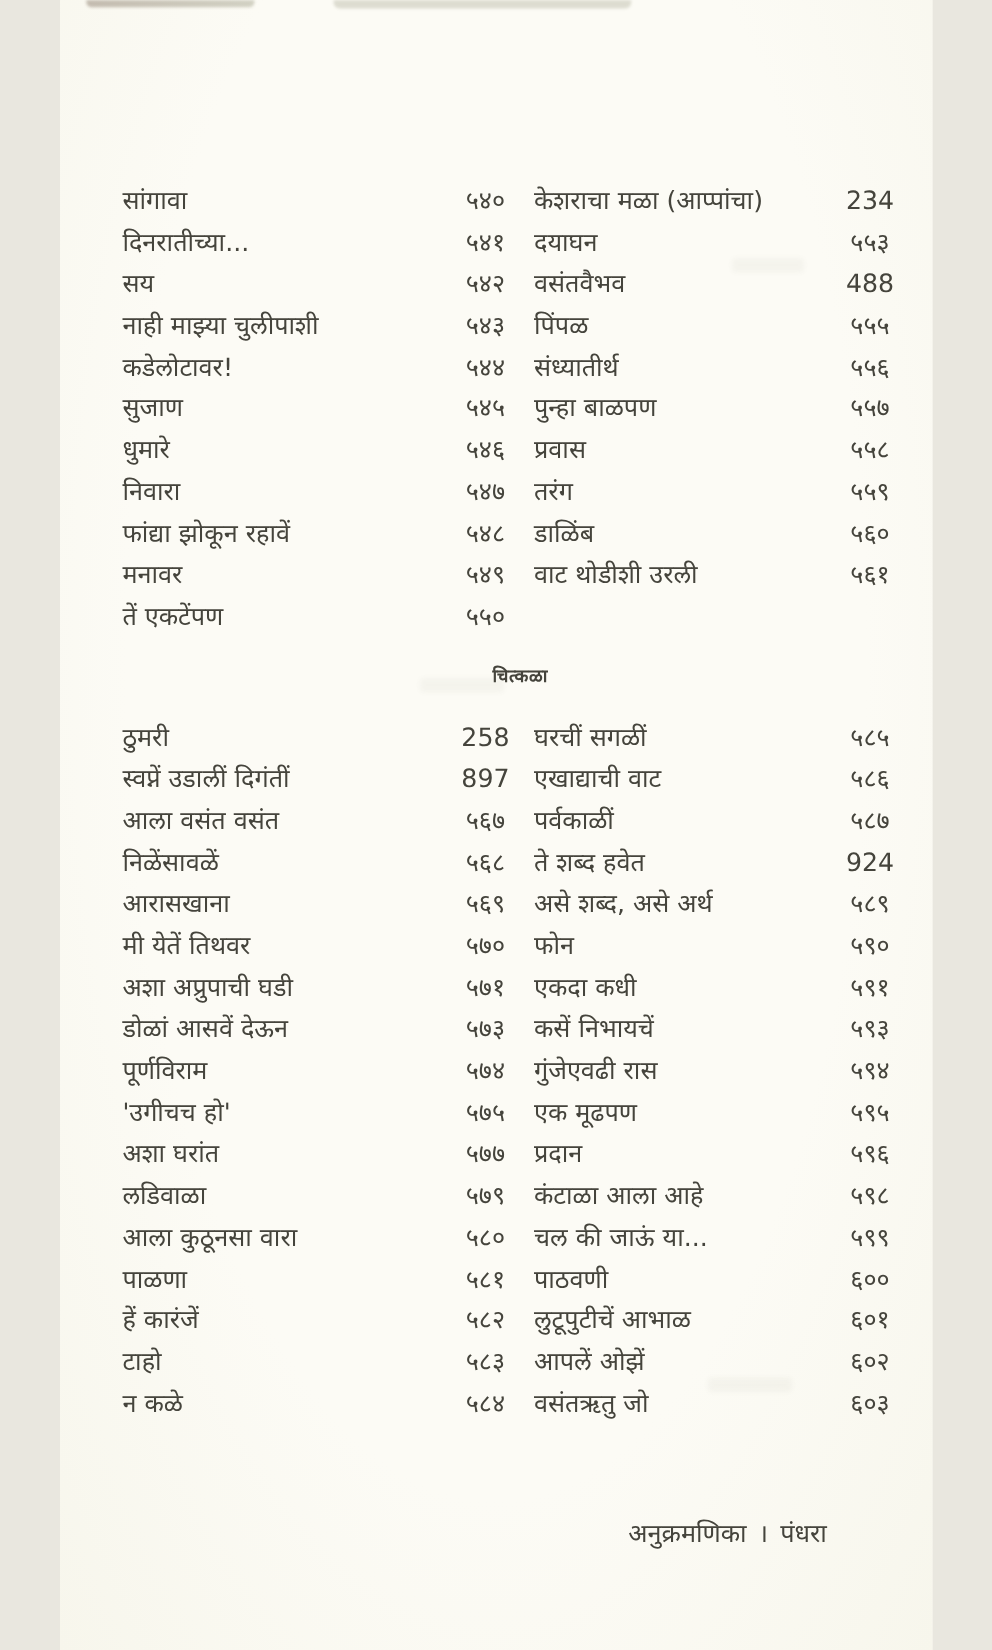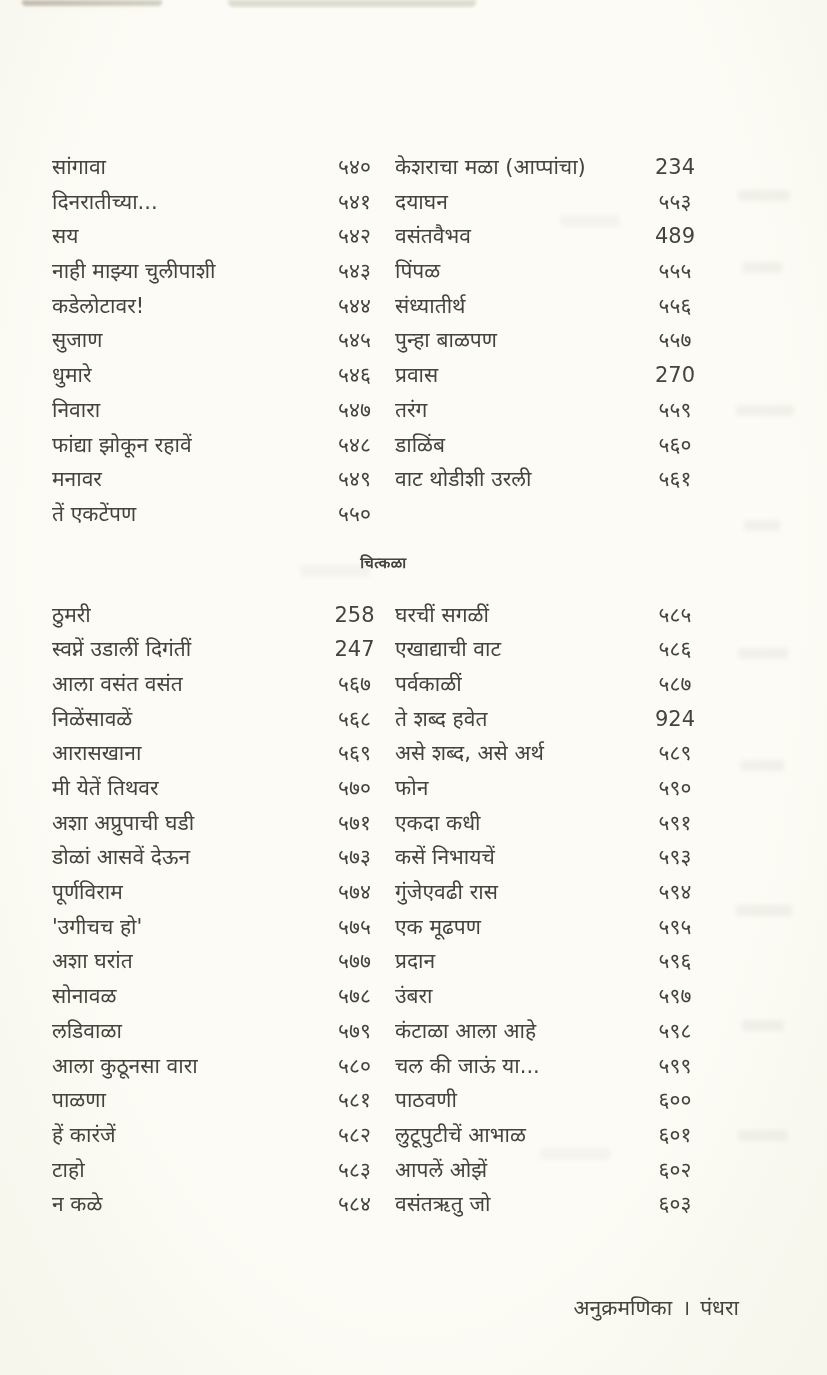--- a/index.html
+++ b/index.html
@@ -1,18 +1,18 @@
 <!DOCTYPE html>
 <html lang="mr"><head>
 <meta charset="utf-8">
 <style>
   html,body{margin:0;padding:0;background:#e9e7df;}
   .page{
     position:relative;
-    width:827px;height:1375px;
+    width:727px;height:1375px;
     margin:0 auto;
     background:#fbfaf2;
     background-image:radial-gradient(ellipse at 50% 40%, #fcfbf5 60%, #f7f6ec 100%);
     overflow:hidden;
     font-family:"DejaVu Sans","Liberation Sans",sans-serif;
     color:#45443c;
   }
   
   .smudge{position:absolute;top:0;filter:blur(1.5px);pointer-events:none;}
   .smudge-1{left:22px;width:140px;height:6px;background:linear-gradient(to right,#6d5a48,#8f8f74);opacity:.38;border-radius:0 0 4px 4px;}
@@ -49,21 +49,21 @@
     height:36px;
     text-align:center;
     font-size:15px;
     font-weight:600;
     line-height:36px;
     letter-spacing:.5px;
   }
   .section-2{margin-top:17px;}
   .page-footer{
     position:absolute;
-    top:1293px;right:88px;
+    top:1263px;right:88px;
     font-size:21px;
     display:flex;gap:10px;align-items:baseline;
   }
 </style>
 </head>
 <body>
 
 <div class="page">
 
   <div class="smudge smudge-1"></div>
@@ -99,21 +99,21 @@
     <span class="t"></span>
     <span class="t r-title">दयाघन</span>
     <span class="n r-page">५५३</span>
   </div>
 
   <div class="toc-row">
     <span class="t l-title">सय</span>
     <span class="n l-page">५४२</span>
     <span class="t"></span>
     <span class="t r-title">वसंतवैभव</span>
-    <span class="n r-page">489</span>
+    <span class="n r-page">488</span>
   </div>
 
   <div class="toc-row">
     <span class="t l-title">नाही माझ्या चुलीपाशी</span>
     <span class="n l-page">५४३</span>
     <span class="t"></span>
     <span class="t r-title">पिंपळ</span>
     <span class="n r-page">५५५</span>
   </div>
 
@@ -131,21 +131,21 @@
     <span class="t"></span>
     <span class="t r-title">पुन्हा बाळपण</span>
     <span class="n r-page">५५७</span>
   </div>
 
   <div class="toc-row">
     <span class="t l-title">धुमारे</span>
     <span class="n l-page">५४६</span>
     <span class="t"></span>
     <span class="t r-title">प्रवास</span>
-    <span class="n r-page">270</span>
+    <span class="n r-page">५५८</span>
   </div>
 
   <div class="toc-row">
     <span class="t l-title">निवारा</span>
     <span class="n l-page">५४७</span>
     <span class="t"></span>
     <span class="t r-title">तरंग</span>
     <span class="n r-page">५५९</span>
   </div>
 
@@ -182,21 +182,21 @@
   <div class="toc-row">
     <span class="t l-title">ठुमरी</span>
     <span class="n l-page">258</span>
     <span class="t"></span>
     <span class="t r-title">घरचीं सगळीं</span>
     <span class="n r-page">५८५</span>
   </div>
 
   <div class="toc-row">
     <span class="t l-title">स्वप्नें उडालीं दिगंतीं</span>
-    <span class="n l-page">247</span>
+    <span class="n l-page">897</span>
     <span class="t"></span>
     <span class="t r-title">एखाद्याची वाट</span>
     <span class="n r-page">५८६</span>
   </div>
 
   <div class="toc-row">
     <span class="t l-title">आला वसंत वसंत</span>
     <span class="n l-page">५६७</span>
     <span class="t"></span>
     <span class="t r-title">पर्वकाळीं</span>
@@ -261,27 +261,20 @@
   </div>
 
   <div class="toc-row">
     <span class="t l-title">अशा घरांत</span>
     <span class="n l-page">५७७</span>
     <span class="t"></span>
     <span class="t r-title">प्रदान</span>
     <span class="n r-page">५९६</span>
   </div>
 
-  <div class="toc-row">
-    <span class="t l-title">सोनावळ</span>
-    <span class="n l-page">५७८</span>
-    <span class="t"></span>
-    <span class="t r-title">उंबरा</span>
-    <span class="n r-page">५९७</span>
-  </div>
 
   <div class="toc-row">
     <span class="t l-title">लडिवाळा</span>
     <span class="n l-page">५७९</span>
     <span class="t"></span>
     <span class="t r-title">कंटाळा आला आहे</span>
     <span class="n r-page">५९८</span>
   </div>
 
   <div class="toc-row">

